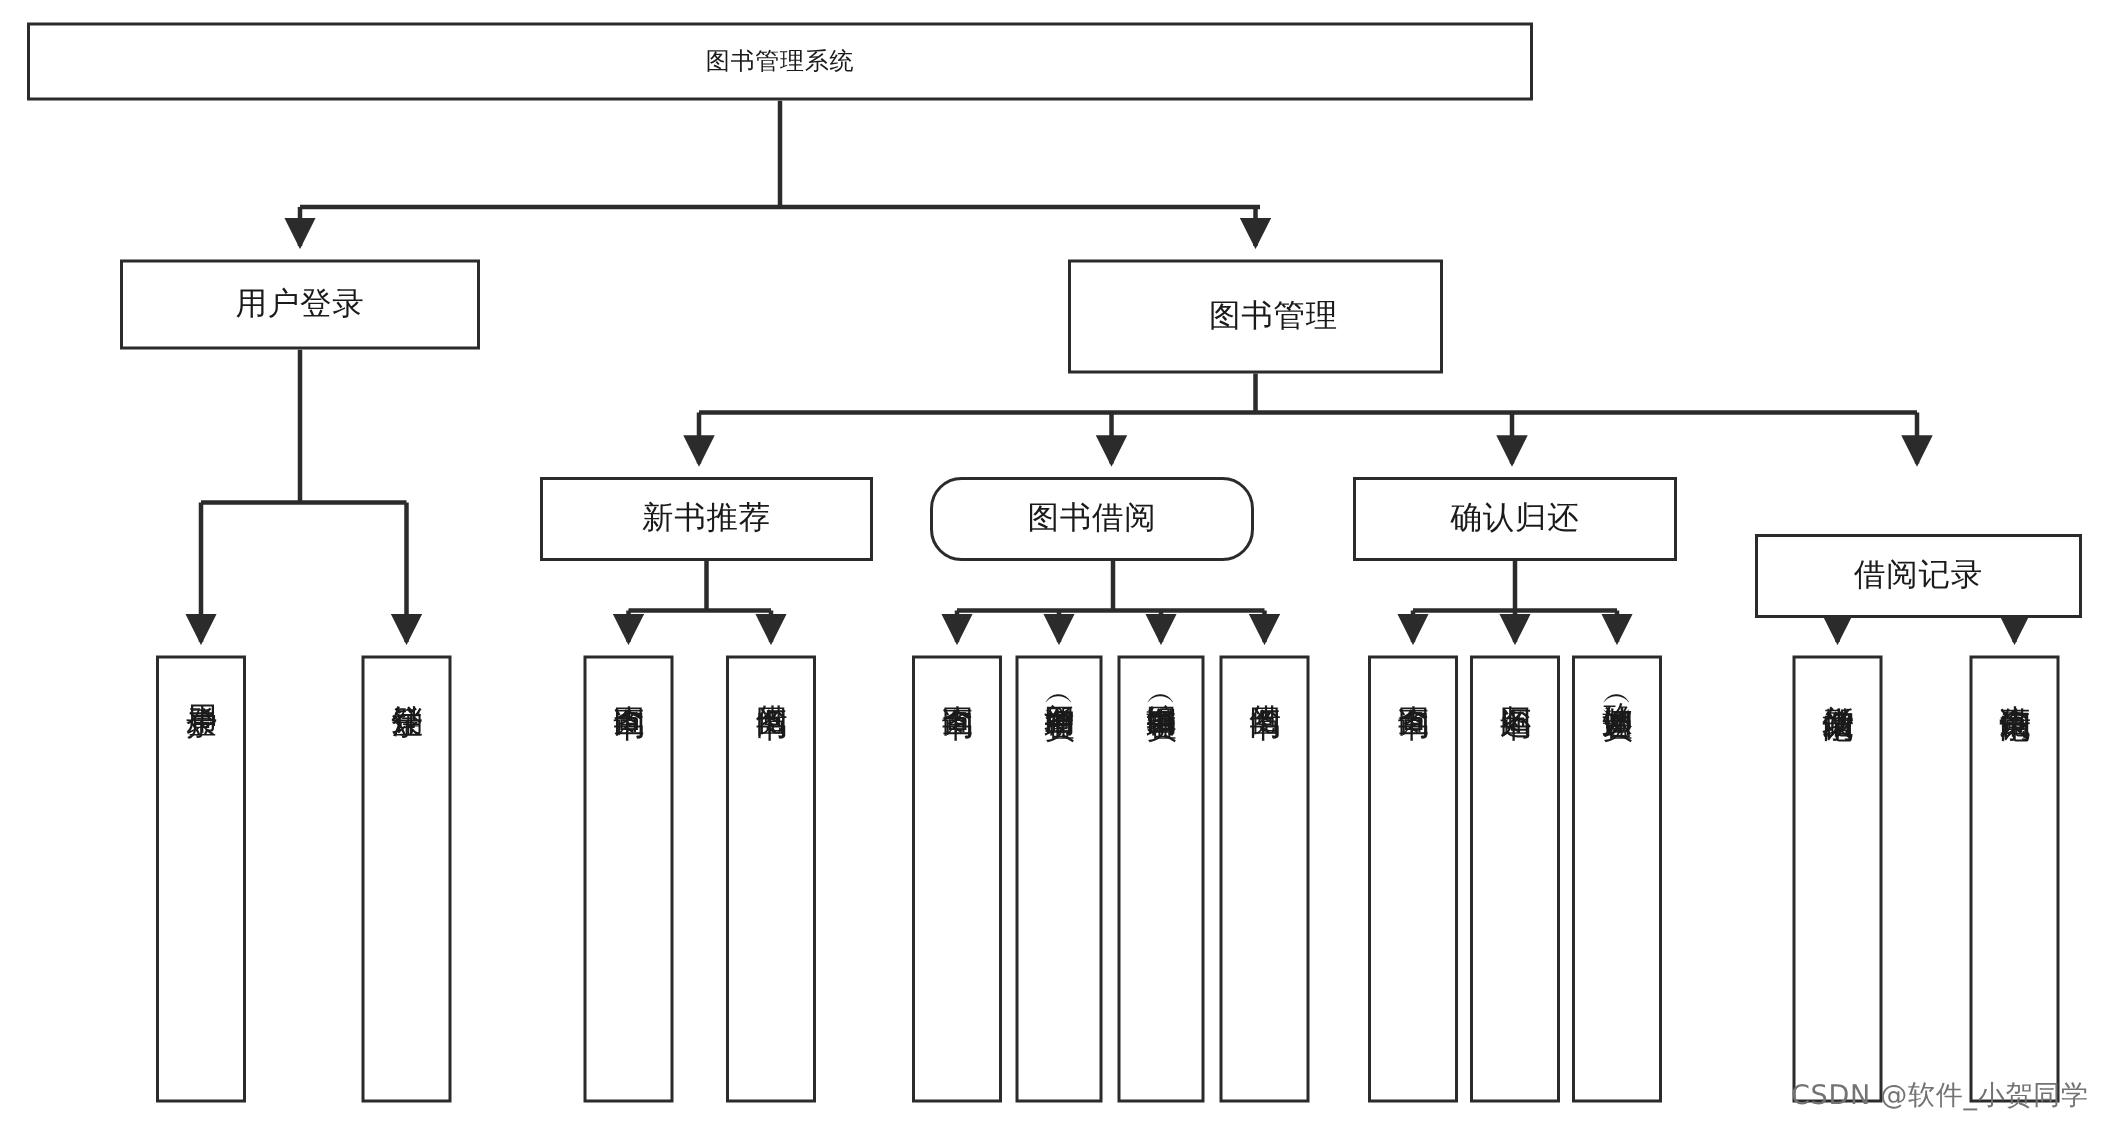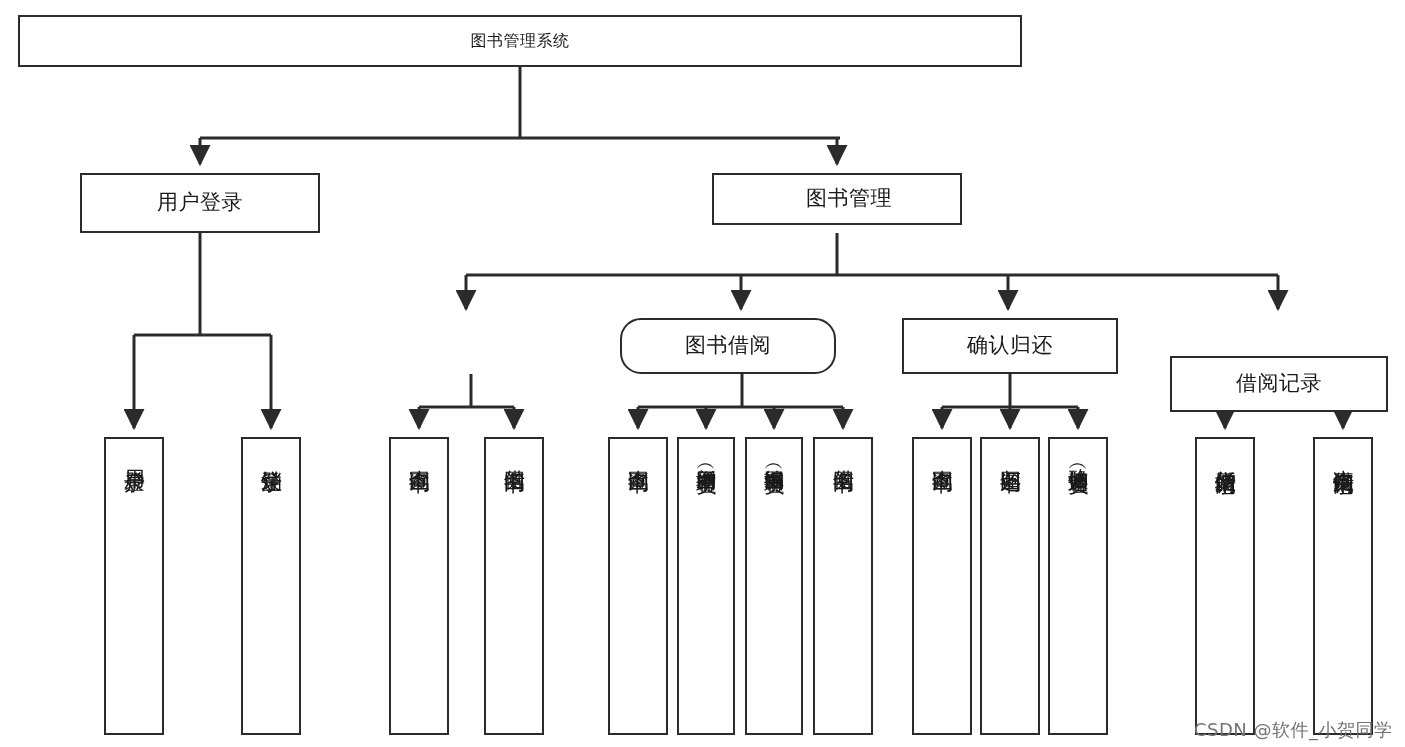--- a/index.html
+++ b/index.html
@@ -127,24 +127,27 @@
     </g>
   </svg>
 
   <div class="node h root" id="n-root" style="left: 18px; top: 15px; width: 1004px; height: 52px;">
     <span class="label">图书管理系统</span>
   </div>
 
   <div class="node h" id="n-l1-0" style="left: 80px; top: 173px; width: 240px; height: 60px;">
     <span class="label">用户登录</span>
   </div>
-  <div class="node h" id="n-l1-1" style="left: 712px; top: 173px; width: 250px; height: 52px; padding-left: 24px;">
+  <div class="node h" id="n-l1-1" style="left: 712px; top: 173px; width: 250px; height: 76px; padding-left: 24px;">
     <span class="label">图书管理</span>
   </div>
 
+  <div class="node h" id="n-l2-0" style="left: 360px; top: 318px; width: 222px; height: 56px;">
+    <span class="label">新书推荐</span>
+  </div>
   <div class="node h" id="n-l2-1" style="left: 620px; top: 318px; width: 216px; height: 56px; border-radius: 21px;">
     <span class="label">图书借阅</span>
   </div>
   <div class="node h" id="n-l2-2" style="left: 902px; top: 318px; width: 216px; height: 56px;">
     <span class="label">确认归还</span>
   </div>
   <div class="node h" id="n-l2-3" style="left: 1170px; top: 318px; width: 218px; height: 56px; margin-top: 38px;">
     <span class="label">借阅记录</span>
   </div>
 

